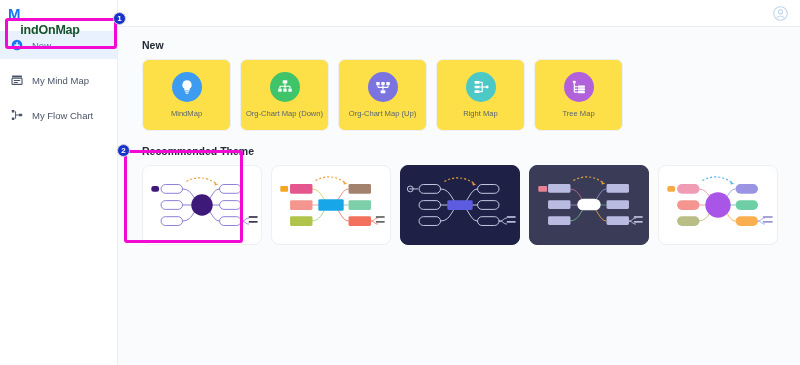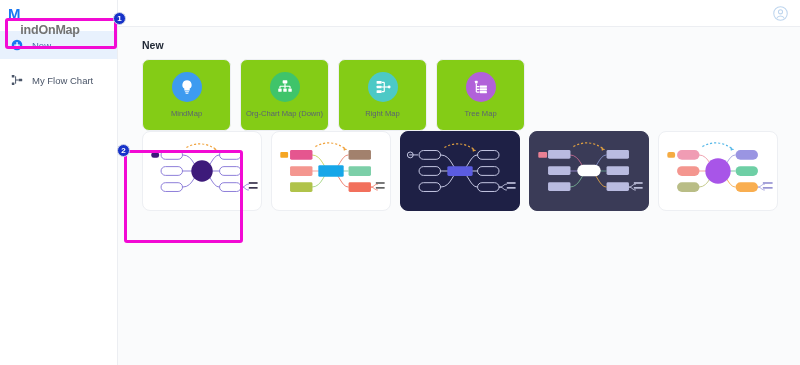--- a/index.html
+++ b/index.html
@@ -18,21 +18,21 @@
     border-right: 1px solid #eceef2;
     flex: 0 0 118px;
     position: relative;
   }
   .logo {
     height: 26px; display: flex; align-items: center;
     padding-left: 8px;
     font-size: 12.5px; font-weight: bold; letter-spacing: -0.2px;
   }
   .logo .m { color: #1877f2; font-size: 15px; line-height: 1; }
-  .logo .rest { color: #737373; margin-top: 34px; }
+  .logo .rest { color: #14532d; margin-top: 34px; }
   .nav { padding-top: 5px; }
   .nav-item {
     display: flex; align-items: center; gap: 9px;
     height: 28px; padding-left: 11px;
     font-size: 9.5px; color: #4a5568;
     cursor: pointer;
   }
   .nav-item.active { background: #e8f1fd; color: #4a6fa5; }
   .nav-item + .nav-item { margin-top: 7px; }
   .nav-ico { width: 12px; height: 12px; flex: 0 0 12px; display: flex; align-items: center; justify-content: center; }
@@ -56,21 +56,21 @@
   
   .scroll { padding: 12px 18px 0 24px; }
   .sec-title {
     font-size: 10.5px; font-weight: bold; color: #222a37;
     margin-bottom: 8px;
   }
 
   .card-row { display: flex; gap: 9px; }
   .card {
     width: 89px; height: 72px;
-    background: #84cc16;
+    background: #fde047;
     border: 1px solid #edeff3;
     border-radius: 7px;
     display: flex; flex-direction: column;
     align-items: center; justify-content: center;
     gap: 8px; cursor: pointer;
   }
   .card-ico {
     width: 30px; height: 30px; border-radius: 50%;
     display: flex; align-items: center; justify-content: center;
   }
@@ -129,20 +129,31 @@
         <span class="nav-ico">
           <svg width="12" height="12" viewBox="0 0 12 12">
               <circle cx="6" cy="6" r="5.3" fill="#1877f2"></circle>
               <rect x="5.4" y="3.1" width="1.3" height="5.8" fill="#fff" rx=".5"></rect>
               <rect x="3.1" y="5.4" width="5.8" height="1.3" fill="#fff" rx=".5"></rect>
             </svg>
         </span>
         <span>New</span>
       </div>
 
+      <div class="nav-item">
+        <span class="nav-ico">
+          <svg width="12" height="12" viewBox="0 0 12 12">
+              <rect x="1" y="1.6" width="10" height="1.8" rx=".5" fill="#4a5568"></rect>
+              <rect x="1" y="4.2" width="10" height="6.2" rx=".7" fill="none" stroke="#4a5568" stroke-width="1.1"></rect>
+              <rect x="2.8" y="6" width="6.4" height="1" fill="#4a5568"></rect>
+              <rect x="2.8" y="8" width="4" height="1" fill="#4a5568"></rect>
+            </svg>
+        </span>
+        <span>My Mind Map</span>
+      </div>
 
       <div class="nav-item">
         <span class="nav-ico">
           <svg width="12" height="12" viewBox="0 0 12 12">
               <rect x="0.8" y="1" width="2.6" height="2.6" rx=".4" fill="#4a5568"></rect>
               <rect x="0.8" y="8.4" width="2.6" height="2.6" rx=".4" fill="#4a5568"></rect>
               <rect x="7.6" y="4.7" width="3.6" height="2.6" rx=".4" fill="#4a5568"></rect>
               <path d="M4.6 2.3 V9.7" stroke="#4a5568" stroke-width="1"></path>
               <path d="M4.6 6 H7.4" stroke="#4a5568" stroke-width="1"></path>
             </svg>
@@ -190,20 +201,32 @@
                 <rect x="7.4" y="2.6" width="5.2" height="3.4" rx=".7" fill="#fff"></rect>
                 <path d="M10 6.2 V9.2 M4.4 9.2 H15.6 M4.4 9.2 V11.4 M10 9.2 V11.4 M15.6 9.2 V11.4" stroke="#fff" stroke-width="1.3" fill="none"></path>
                 <rect x="2.5" y="11.6" width="3.8" height="3.6" rx=".6" fill="#fff"></rect>
                 <rect x="8.1" y="11.6" width="3.8" height="3.6" rx=".6" fill="#fff"></rect>
                 <rect x="13.7" y="11.6" width="3.8" height="3.6" rx=".6" fill="#fff"></rect>
               </svg>
           </span>
           <span class="card-label">Org-Chart Map (Down)</span>
         </div>
 
+        <div class="card">
+          <span class="card-ico" style="background:#7b74e0">
+            <svg width="18" height="18" viewBox="0 0 20 20">
+                <rect x="2.5" y="4.4" width="3.8" height="3.6" rx=".6" fill="#fff"></rect>
+                <rect x="8.1" y="4.4" width="3.8" height="3.6" rx=".6" fill="#fff"></rect>
+                <rect x="13.7" y="4.4" width="3.8" height="3.6" rx=".6" fill="#fff"></rect>
+                <path d="M4.4 8.2 V10.4 M10 8.2 V10.4 M15.6 8.2 V10.4 M4.4 10.4 H15.6 M10 10.4 V13.4" stroke="#fff" stroke-width="1.3" fill="none"></path>
+                <rect x="7.4" y="13.6" width="5.2" height="3.4" rx=".7" fill="#fff"></rect>
+              </svg>
+          </span>
+          <span class="card-label">Org-Chart Map (Up)</span>
+        </div>
 
 
         <div class="card">
           <span class="card-ico" style="background:#4cc9c6">
             <svg width="18" height="18" viewBox="0 0 20 20">
                 <rect x="2.9" y="3.3" width="5.6" height="3" rx=".6" fill="#fff"></rect>
                 <rect x="2.9" y="8.5" width="5.6" height="3" rx=".6" fill="#fff"></rect>
                 <rect x="2.9" y="13.7" width="5.6" height="3" rx=".6" fill="#fff"></rect>
                 <path d="M8.7 10 H11.4 M11.4 4.8 V15.2 M8.7 4.8 H11.4 M8.7 15.2 H11.4" stroke="#fff" stroke-width="1.3" fill="none"></path>
                 <path d="M11.6 10 H16.6" stroke="#fff" stroke-width="1.3"></path>
@@ -223,20 +246,21 @@
                 <rect x="8.6" y="14.4" width="8" height="2.6" rx=".5" fill="#fff"></rect>
               </svg>
           </span>
           <span class="card-label">Tree Map</span>
         </div>
 
 
       </div>
 
 
+      <div class="sec-title sec3">Recommended Theme</div>
 
       <div class="theme-row">
 
         <div class="theme">
           <svg viewBox="0 0 120 80">
             <g fill="none" stroke="#8b7bd8" stroke-width="1">
               <rect x="18" y="19" width="22" height="9" rx="4.5"></rect>
               <rect x="18" y="35.5" width="22" height="9" rx="4.5"></rect>
               <rect x="18" y="52" width="22" height="9" rx="4.5"></rect>
               <rect x="78" y="19" width="22" height="9" rx="4.5"></rect>

